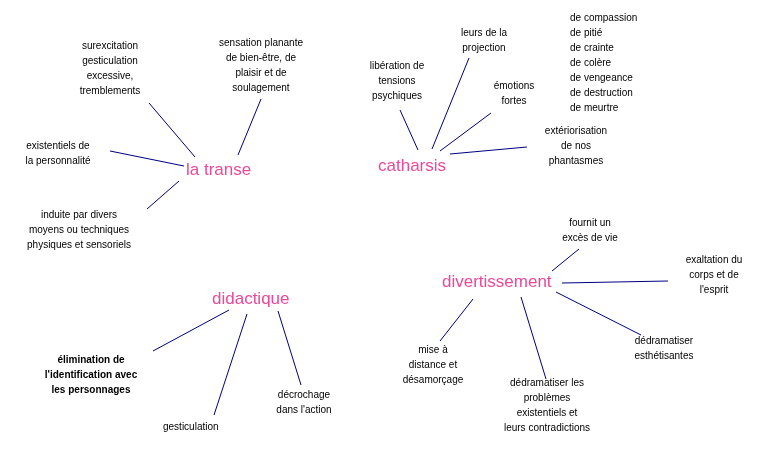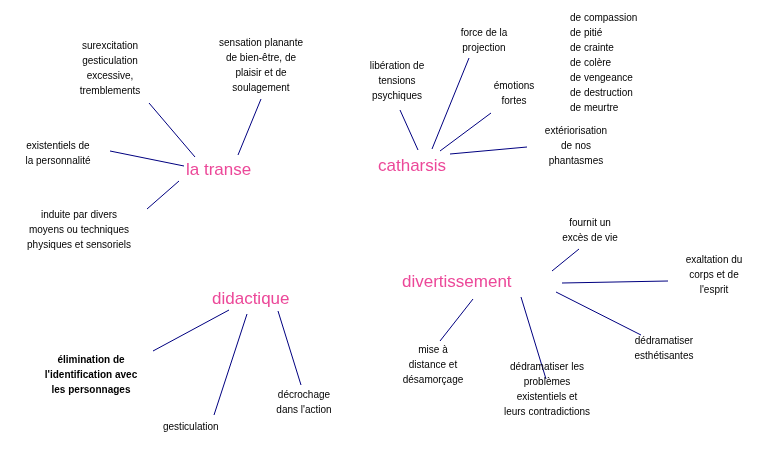--- a/index.html
+++ b/index.html
@@ -81,21 +81,21 @@
   <div class="leaf" style="left:8px; top:138px; width:100px;">existentiels de
 la personnalité</div>
   <div class="leaf" style="left:3px; top:207px; width:152px;">induite par divers
 moyens ou techniques
 physiques et sensoriels</div>
 
   <div class="branch" style="left:378px; top:156px;">catharsis</div>
   <div class="leaf" style="left:352px; top:58px; width:90px;">libération de
 tensions
 psychiques</div>
-  <div class="leaf" style="left:445px; top:25px; width:78px;">force de la
+  <div class="leaf" style="left:445px; top:25px; width:78px;">leurs de la
 projection</div>
   <div class="leaf" style="left:485px; top:78px; width:58px;">émotions
 fortes</div>
   <div class="leaf left" style="left:570px; top:10px; width:100px;">de compassion
 de pitié
 de crainte
 de colère
 de vengeance
 de destruction
 de meurtre</div>
@@ -104,29 +104,29 @@
 phantasmes</div>
 
   <div class="branch" style="left:212px; top:289px;">didactique</div>
   <div class="leaf" style="left:28px; top:352px; width:126px;font-weight:bold;">élimination de
 l'identification avec
 les personnages</div>
   <div class="leaf left" style="left:163px; top:419px;">gesticulation</div>
   <div class="leaf" style="left:262px; top:387px; width:84px;">décrochage
 dans l'action</div>
 
-  <div class="branch" style="left:402px; top:272px;">divertissement</div>
+  <div class="branch" style="left:442px; top:272px;">divertissement</div>
   <div class="leaf" style="left:552px; top:215px; width:76px;">fournit un
 excès de vie</div>
   <div class="leaf" style="left:672px; top:252px; width:84px;">exaltation du
 corps et de
 l'esprit</div>
   <div class="leaf" style="left:618px; top:333px; width:92px;">dédramatiser
 esthétisantes</div>
-  <div class="leaf" style="left:487px; top:359px; width:120px;">dédramatiser les
+  <div class="leaf" style="left:487px; top:375px; width:120px;">dédramatiser les
 problèmes
 existentiels et
 leurs contradictions</div>
   <div class="leaf" style="left:393px; top:342px; width:80px;">mise à
 distance et
 désamorçage</div>
 
 </div>
 
 </body></html>

